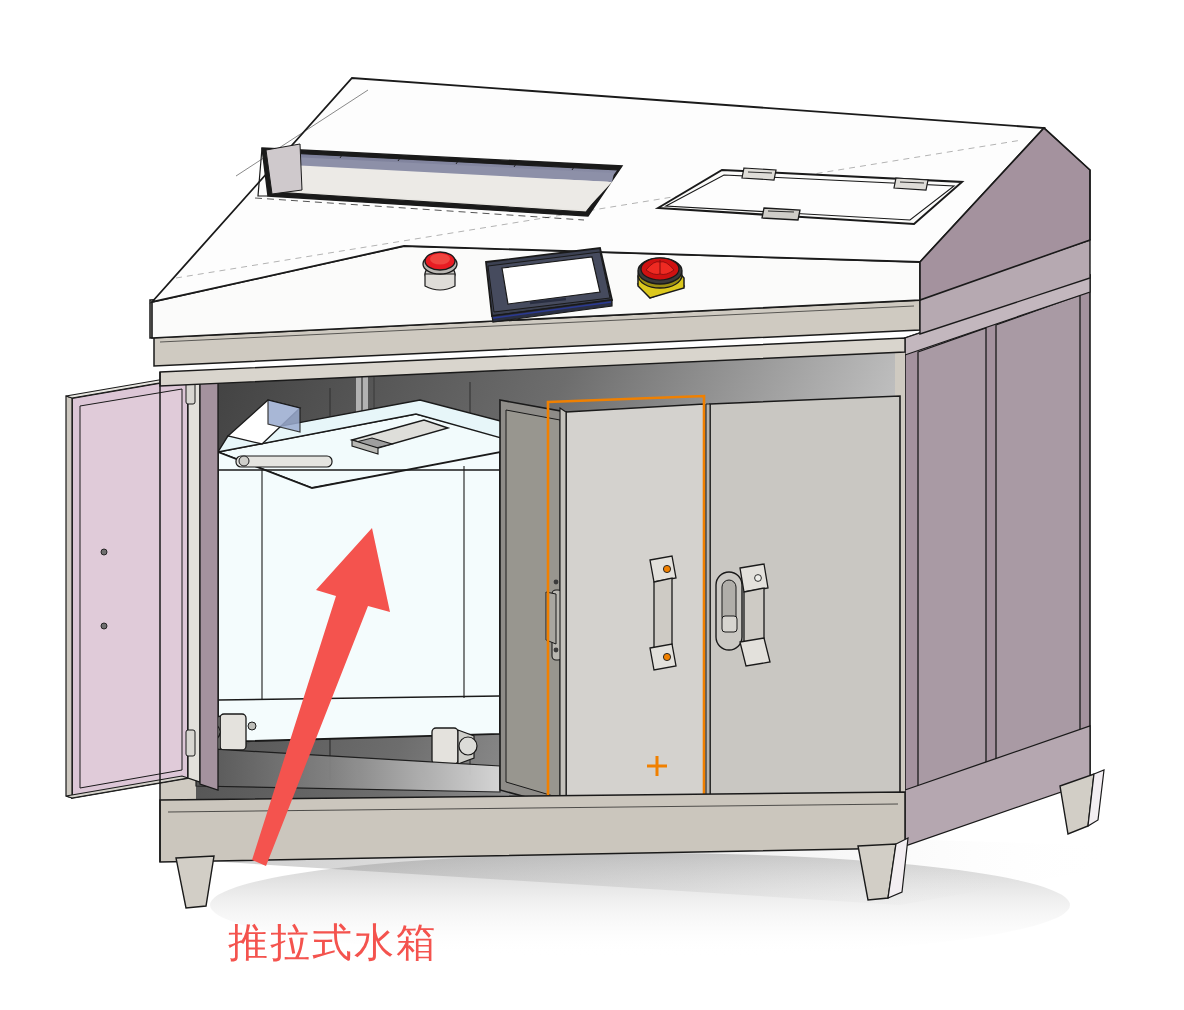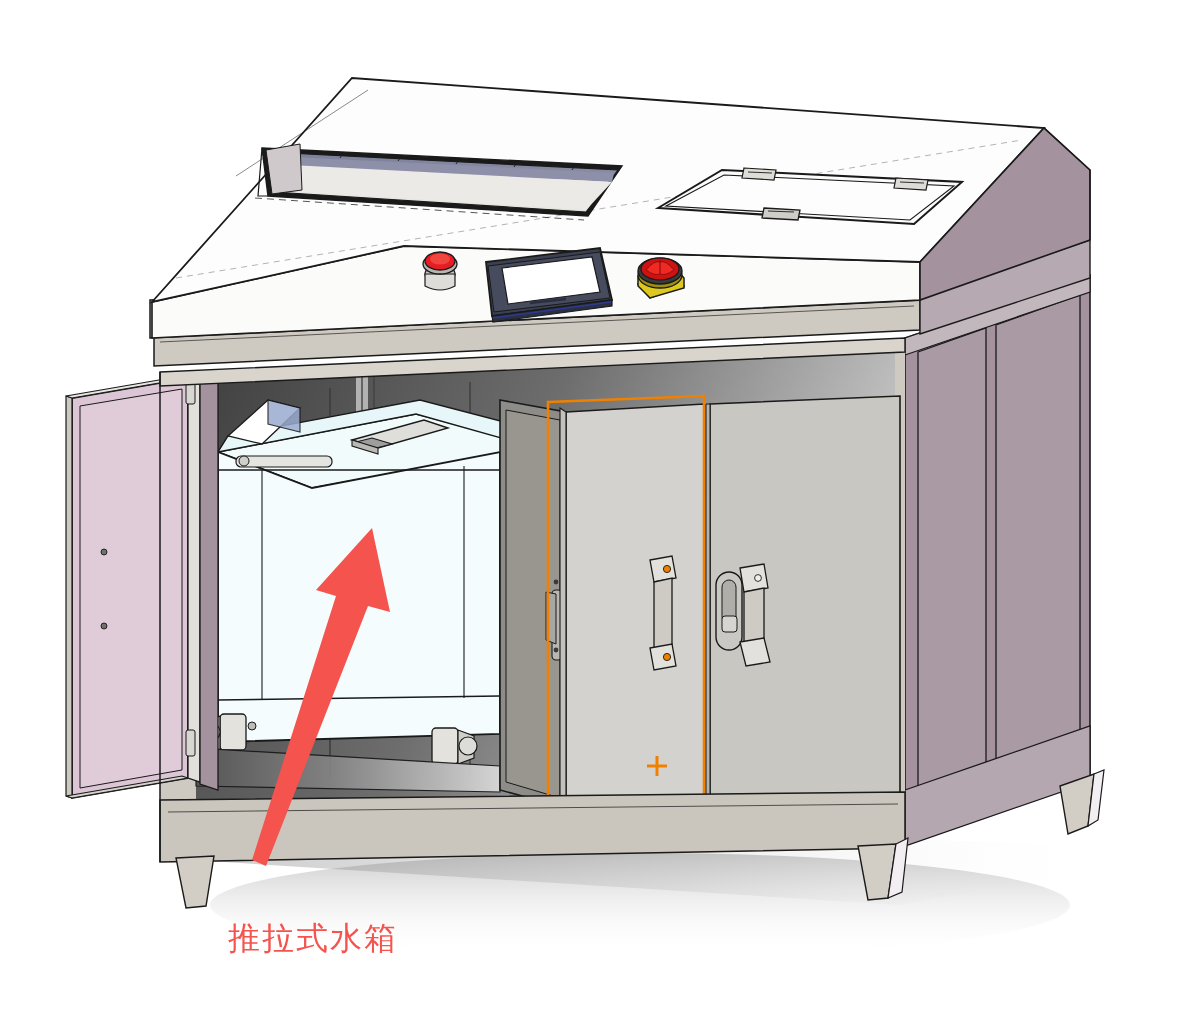--- a/index.html
+++ b/index.html
@@ -3,21 +3,21 @@
 <meta charset="utf-8">
 <style>
   html,body{margin:0;padding:0;background:#ffffff;}
   body{width:1184px;height:1010px;position:relative;overflow:hidden;
        font-family:"DejaVu Sans","Liberation Sans",sans-serif;}
   #stage{position:absolute;inset:0;width:1184px;height:1010px;}
   #stage svg{display:block;width:1184px;height:1010px;}
   .anno-label{
     position:absolute;left:228px;top:922px;
     font-family:"DejaVu Sans","Liberation Sans",sans-serif;
-    font-size:32px;line-height:1;letter-spacing:2px;
+    font-size:40px;line-height:1;letter-spacing:2px;
     color:#f4534e;white-space:nowrap;text-align:center;
   }
 </style>
 </head>
 <body>
 
 <div id="stage">
 <svg viewBox="0 0 1184 1010" xmlns="http://www.w3.org/2000/svg">
   <defs>
     <linearGradient id="gShadow" x1="0" y1="0" x2="0" y2="1">

